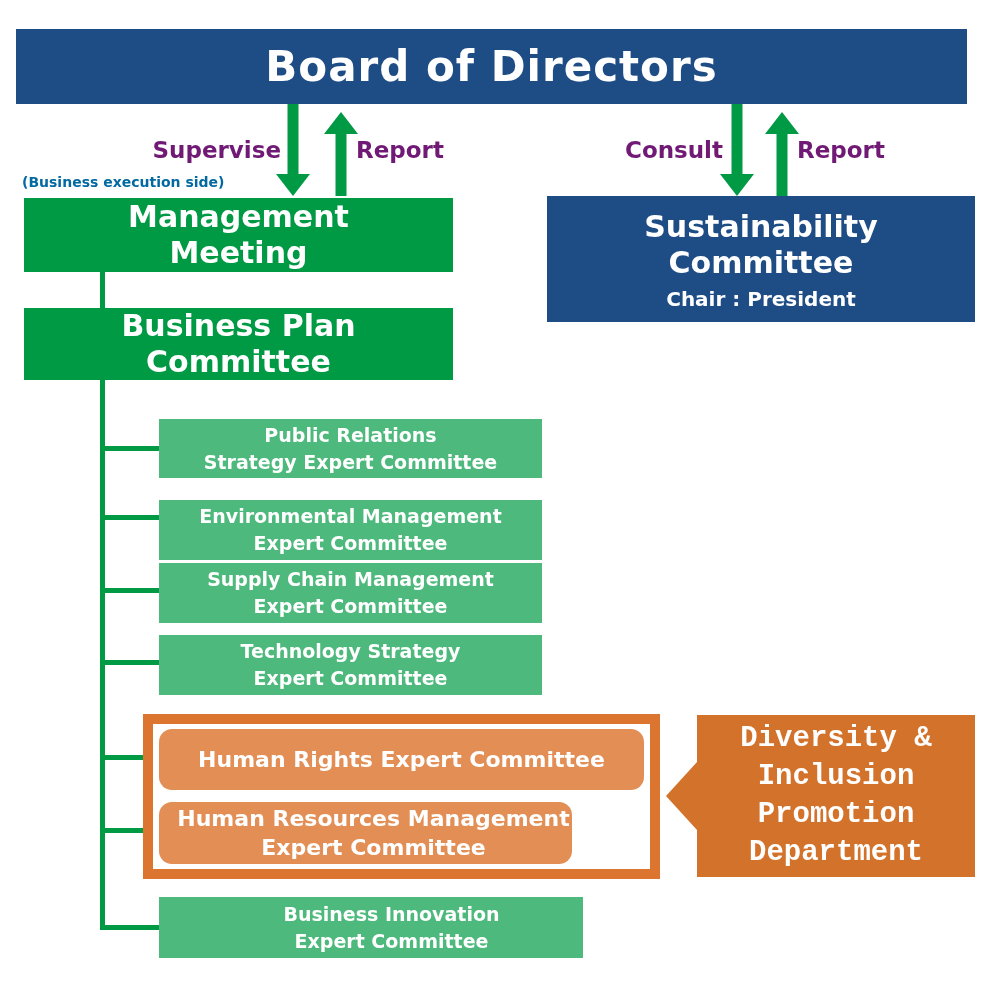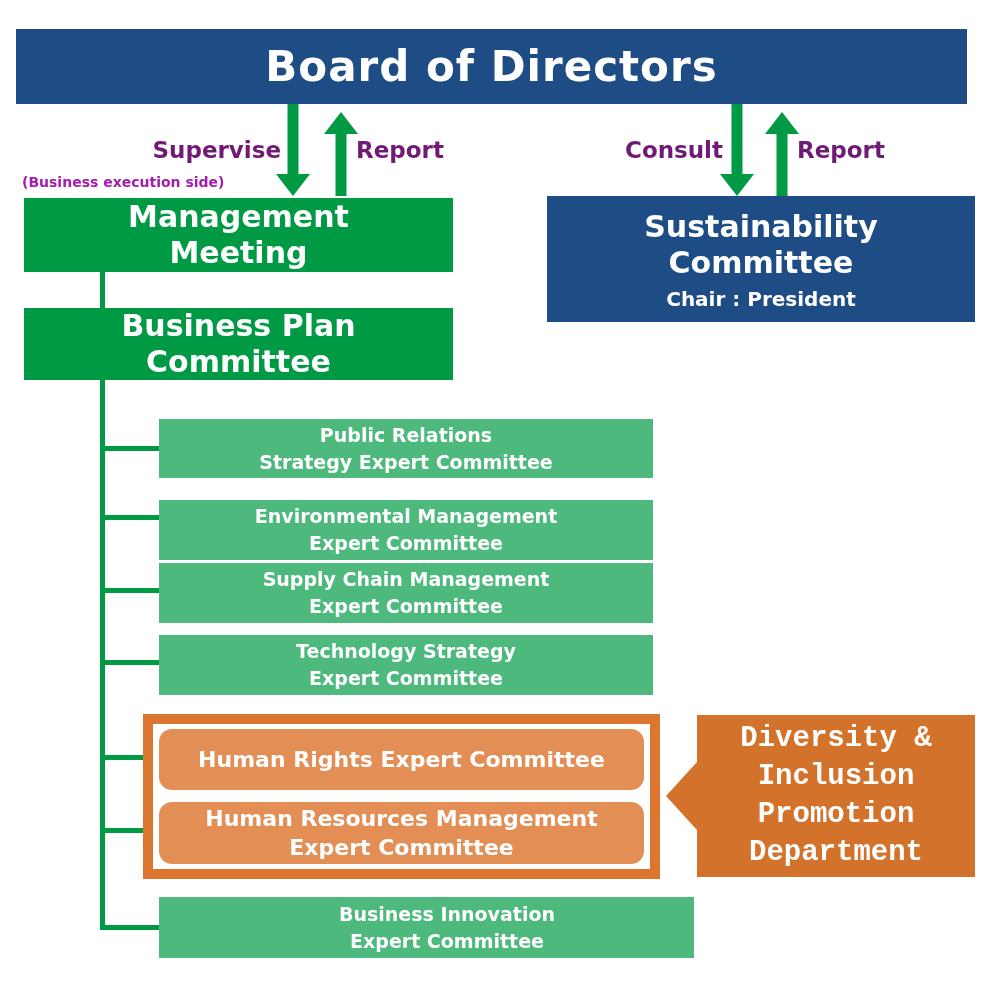--- a/index.html
+++ b/index.html
@@ -15,43 +15,43 @@
   }
   .navy{background:#1E4C85;}
   .green{background:#009944;}
   .lgreen{background:#4DB97C;}
   .lorange{background:#E28E55;border-radius:13px;}
   .board{left:16px;top:29px;width:951px;height:75px;font-size:42px;letter-spacing:1px;}
   .management{left:24px;top:198px;width:429px;height:74px;font-size:30px;line-height:36px;}
   .bplan{left:24px;top:308px;width:429px;height:72px;font-size:30px;line-height:36px;}
   .sustain{left:547px;top:196px;width:428px;height:126px;font-size:30px;line-height:36px;}
   .sustain .chair{font-size:20px;margin-top:7px;line-height:22px;}
-  .committee{left:159px;width:494px;font-size:19px;line-height:27px;}
+  .committee{left:159px;width:383px;font-size:19px;line-height:27px;}
   .c1{top:419px;height:59px;}
   .c2{top:500px;height:60px;justify-content:center;}
   .c3{top:563px;height:60px;}
   .c4{top:635px;height:60px;}
   .c7{top:897px;height:61px;padding-left:41px;}
   .flow-label{
     position:absolute;top:137px;font-size:23px;font-weight:bold;color:#701a75;z-index:3;
   }
   .side-note{
-    position:absolute;left:22px;top:174px;font-size:14px;font-weight:bold;color:#a21caf;z-index:3;
+    position:absolute;left:22px;top:174px;font-size:14px;font-weight:bold;color:#0369a1;z-index:3;
   }
   .arrow{position:absolute;z-index:1;}
   .line{position:absolute;background:#009944;z-index:0;}
   .trunk{left:100px;top:272px;width:5px;height:658px;}
   .conn{left:100px;width:65px;height:5px;}
   .orange-group{
     position:absolute;left:143px;top:714px;width:517px;height:165px;
     background:#ffffff;border:10px solid #DC7530;box-sizing:border-box;z-index:1;
   }
   .hbox{font-size:22px;line-height:29px;z-index:2;}
   .hr1{left:159px;top:729px;width:485px;height:61px;}
-  .hr2{left:159px;top:802px;width:485px;height:62px;}
+  .hr2{left:159px;top:802px;width:397px;height:62px;padding-left:16px;}
   .diversity{
     left:697px;top:715px;width:278px;height:162px;background:#D3722B;
     font-size:29px;line-height:38px;font-family:Liberation Mono, monospace;
   }
   .notch{
     position:absolute;left:-31px;top:47px;width:0;height:0;
     border-top:34px solid transparent;border-bottom:34px solid transparent;
     border-right:31px solid #D3722B;
   }
 </style>

